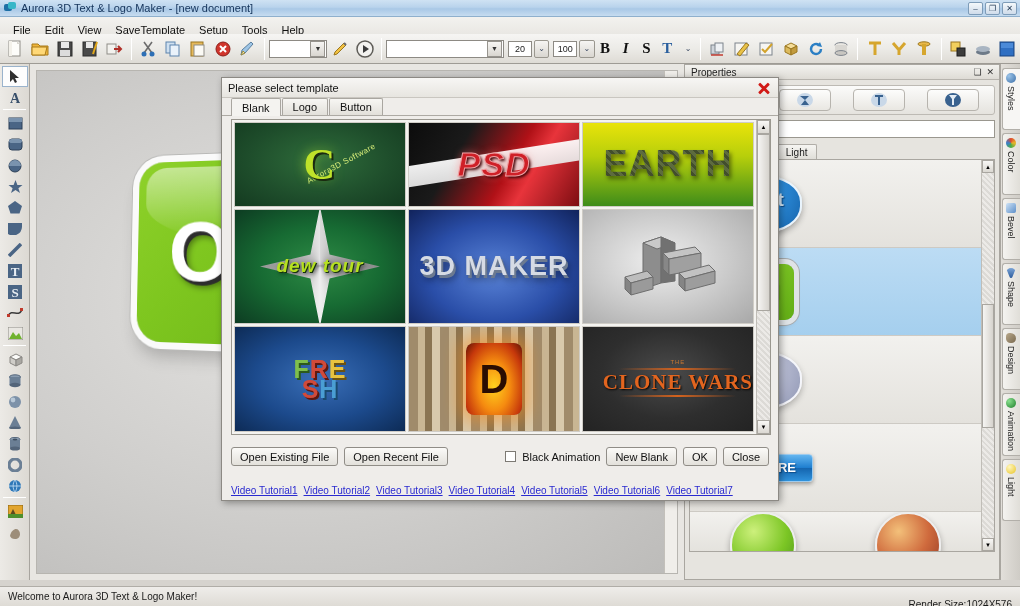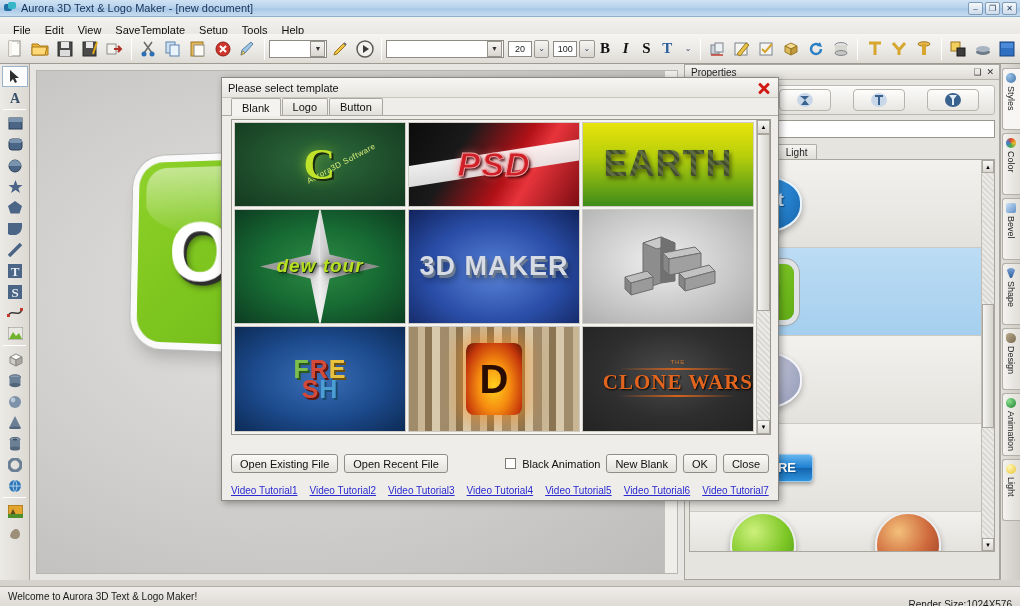--- a/index.html
+++ b/index.html
@@ -348,21 +348,21 @@
   }
   .frow { display:flex; align-items:center; gap:6px; }
   .btn {
     height:19px; padding:0 8px; font-size:11px; color:#101010;
     background:linear-gradient(to bottom,#fbfaf8,#e3e1db);
     border:1px solid #908d87; border-radius:3px;
     display:flex;align-items:center;justify-content:center; white-space:nowrap;
   }
   .chk { width:11px;height:11px; border:1px solid #7d7a74; background:#fff; }
   .chk-lbl{ font-size:11px; color:#111; }
-  .links { margin-top:12px; display:flex; gap:12px; flex-wrap:wrap;text-align:right; }
+  .links { margin-top:19px; display:flex; gap:6px; flex-wrap:wrap;text-align:right; }
   .links a { font-size:10px; color:#2a2ad0; text-decoration:underline; }
 
   .dgrid-sb {
     width:14px; background:#efedea; border-left:1px solid #bfbcb6;
     display:flex; flex-direction:column; justify-content:space-between;
   }
   .dgrid-sb .a{ height:14px; background:linear-gradient(to bottom,#f8f7f5,#dbd8d2);
      border:1px solid #a9a6a0; display:flex;align-items:center;justify-content:center;font-size:6px;}
   .dgrid-sb .trk{ flex:1; background:repeating-linear-gradient(45deg,#dcdad6 0 2px,#eceae7 2px 4px); position:relative;}
   .dgrid-sb .thb{ position:absolute; top:0; left:0; width:100%; height:62%;

